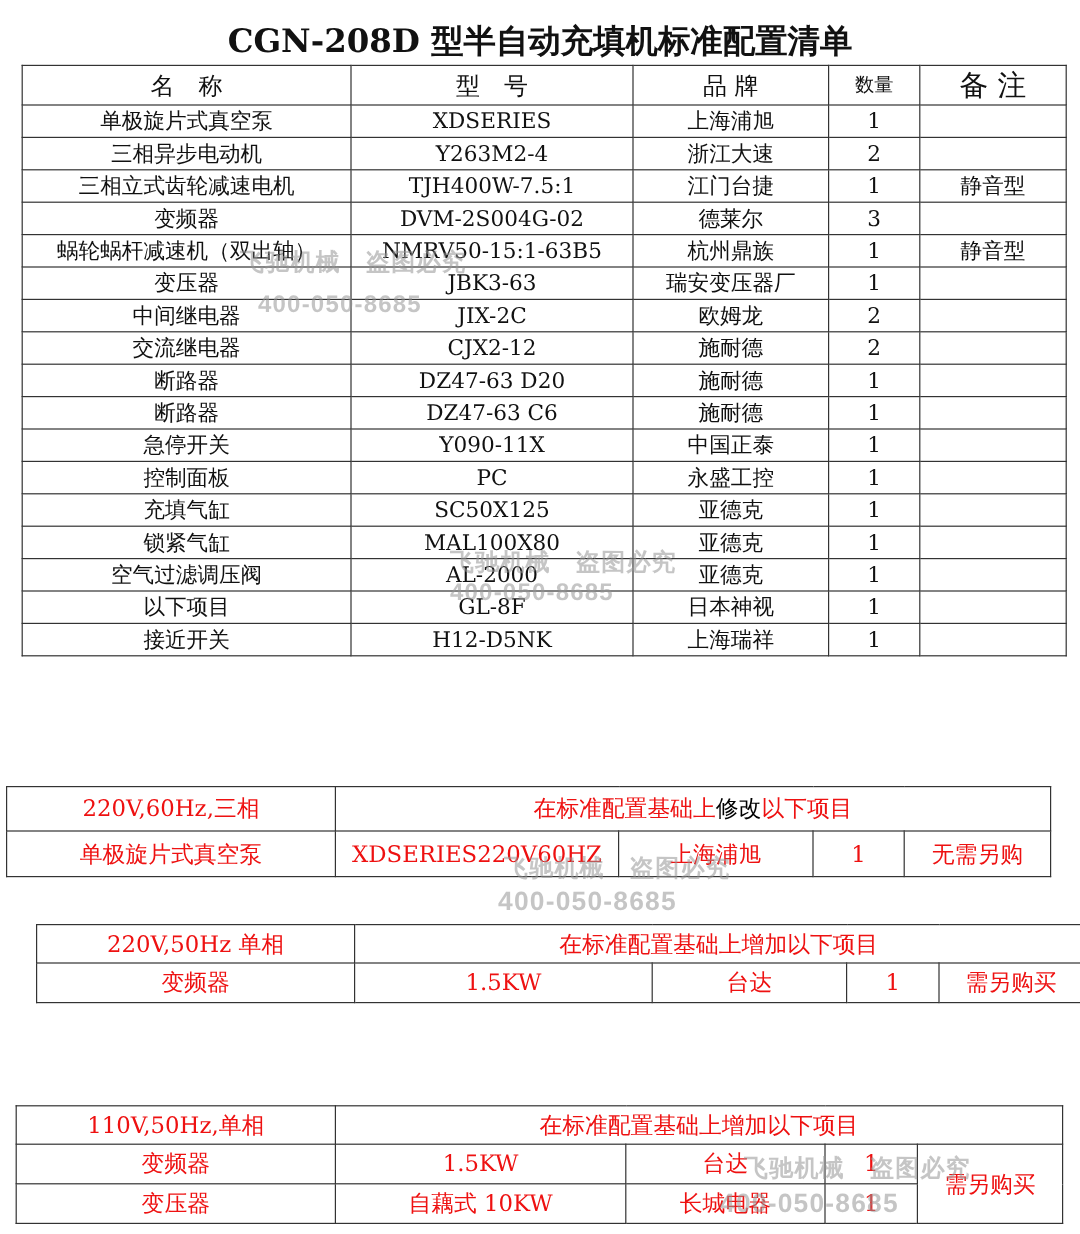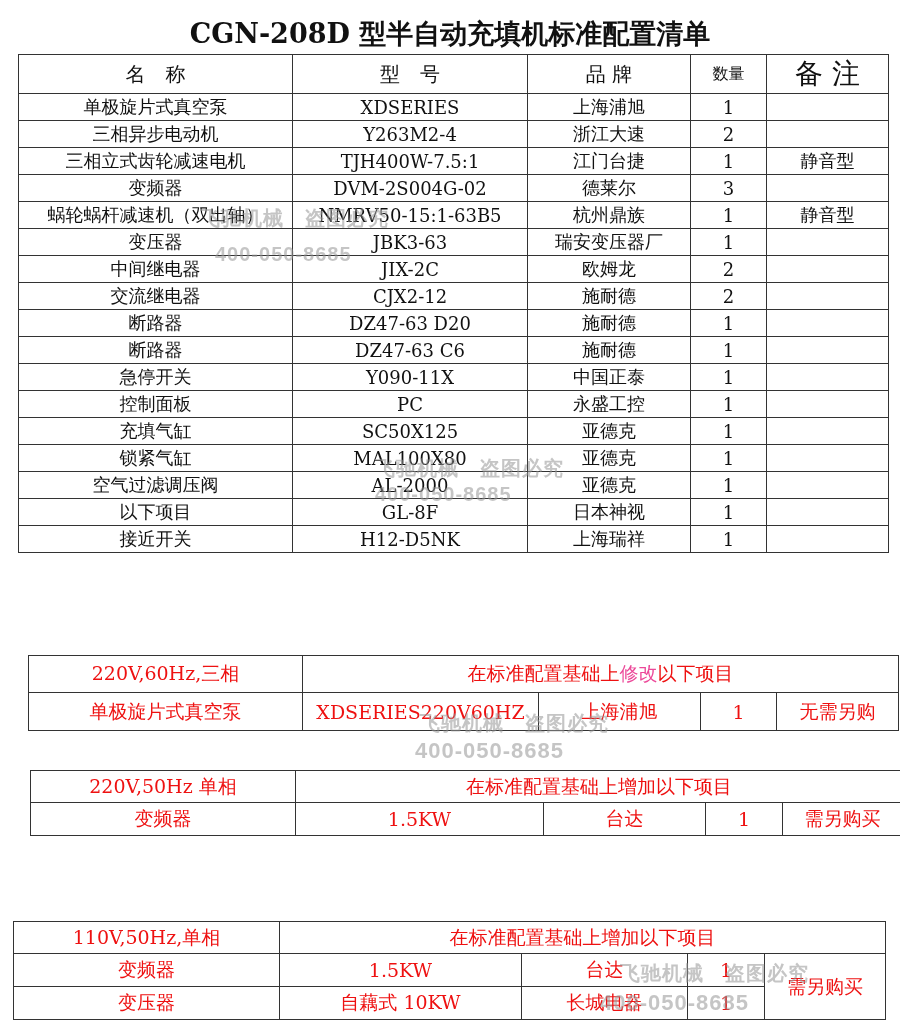--- a/index.html
+++ b/index.html
@@ -6,21 +6,21 @@
   body { width:900px; height:1028px; position:relative; overflow:hidden;
          font-family:"DejaVu Serif","Liberation Serif",serif; color:#111; }
   .title { position:absolute; left:0; top:16px; width:900px; text-align:center;
            font-size:27px; font-weight:bold; letter-spacing:0px; }
   .tbl { position:absolute; border-collapse:collapse; table-layout:fixed; }
   .tbl td { border:1.5px solid #333; text-align:center; vertical-align:middle;
             padding:0; overflow:hidden; white-space:nowrap; }
   .main td { font-size:18px; height:26px; }
   .main .first td { height:27px; }
   .red td { color:#ee1111; font-size:19px; }
-  .red td.black-mix .blk { color:#ec4899; }
+  .red td.black-mix .blk { color:#000000; }
   .wm { position:absolute; color:rgba(150,150,150,0.55); font-family:Liberation Sans, sans-serif;
         font-weight:bold; font-size:20px; white-space:nowrap; pointer-events:none; letter-spacing:1px; }
 </style>
 </head>
 <body>
 
 <div class="title">CGN-208D 型半自动充填机标准配置清单</div>
 
 <table class="tbl main" style="left:18px; top:54px; width:870px;">
   <colgroup>
@@ -29,21 +29,21 @@
       <col style="width:163px">
       <col style="width:76px">
       <col style="width:122px">
   </colgroup>
   <tbody>
   <tr>
     <td style="font-size:20px">名　称</td>
     <td style="font-size:20px">型　号</td>
     <td style="font-size:20px">品 牌</td>
     <td style="font-size:16px">数量</td>
-    <td style="font-size:28px">备 注</td>
+    <td style="font-size:24px">备 注</td>
   </tr>
   </tbody>
     <tbody id="main-rows">
       <tr>
         <td>单极旋片式真空泵</td>
         <td>XDSERIES</td>
         <td>上海浦旭</td>
         <td>1</td>
         <td></td>
       </tr>
@@ -155,21 +155,21 @@
       <tr>
         <td>接近开关</td>
         <td>H12-D5NK</td>
         <td>上海瑞祥</td>
         <td>1</td>
         <td></td>
       </tr>
     </tbody>
 </table>
 
-<table class="tbl red" style="left:28px; top:655px; width:870px;">
+<table class="tbl red" style="left:5px; top:655px; width:870px;">
   <colgroup>
     <col style="width:274px">
       <col style="width:236px">
       <col style="width:162px">
       <col style="width:76px">
       <col style="width:122px">
   </colgroup>
   <tbody>
       <tr style="height:37px">
     <td>220V,60Hz,三相</td>

